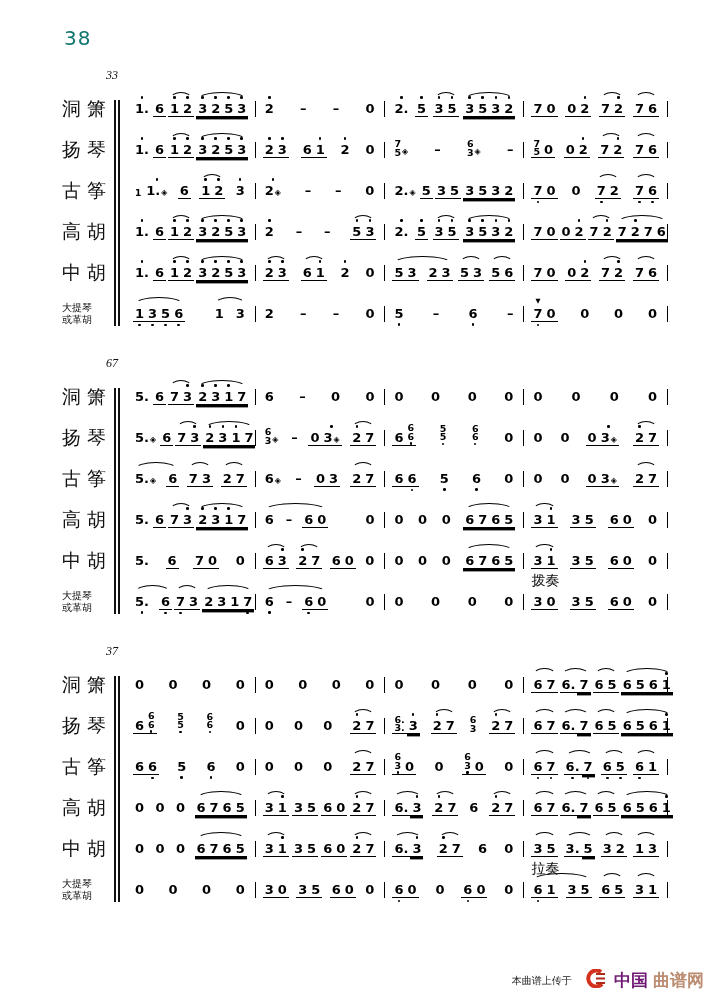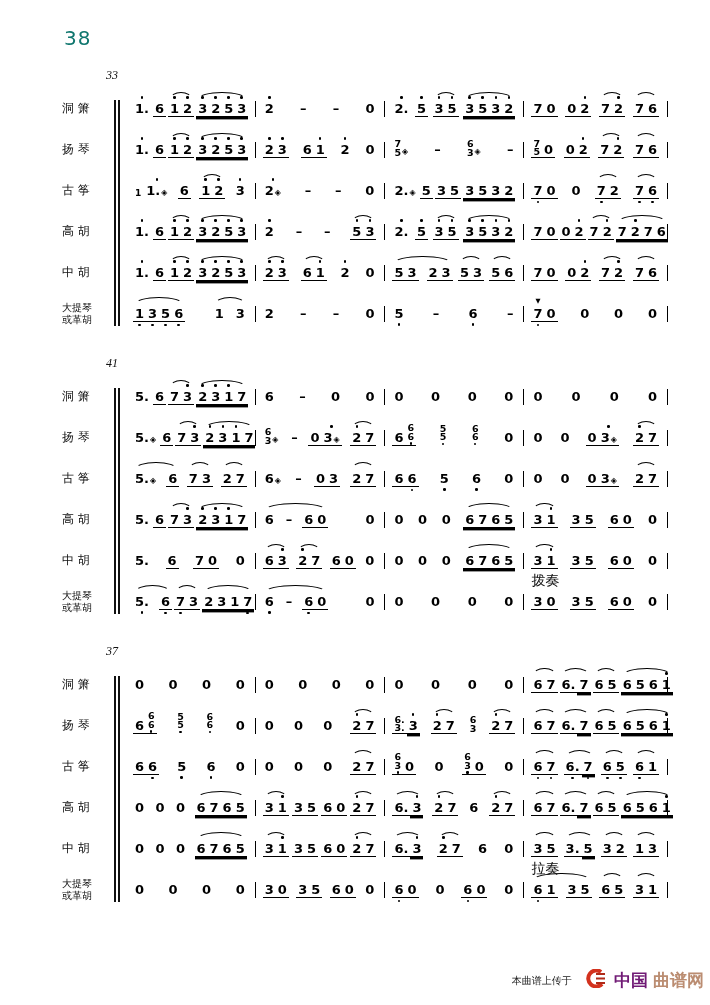--- a/index.html
+++ b/index.html
@@ -7,21 +7,21 @@
        font-family:"DejaVu Sans","Liberation Sans",sans-serif;color:#000;overflow:hidden;}
   .pagenum{position:absolute;left:64px;top:26px;font-size:20px;letter-spacing:1px;color:#0f766e;}
   #score{position:absolute;left:0;top:0;right:0;bottom:0;}
   .system{position:absolute;left:62px;width:606px;}
   .system.s1{top:88px}.system.s2{top:376px}.system.s3{top:664px}
   .sysnum{position:absolute;left:44px;top:-20px;font-family:"Liberation Serif",serif;
           font-style:italic;font-size:12px;color:#111;}
   .sysbar{position:absolute;left:52px;top:12px;bottom:8px;width:2px;
           border-left:2.5px solid #111;border-right:2.5px solid #111;}
   .row{display:flex;height:41px;align-items:center;}
-  .label{width:48px;flex:none;font-size:12px;white-space:pre;color:#111;text-align:left;}
+  .label{width:48px;flex:none;font-size:19px;white-space:pre;color:#111;text-align:left;}
   .label.two{font-size:10px;line-height:11.5px;white-space:normal;}
   .music{flex:1;margin-left:16px;display:flex;align-items:center;align-self:stretch;}
   .measure{position:relative;display:flex;align-items:center;justify-content:space-between;
            padding:0 7px 0 6px;min-width:0;}
   .bar{width:1px;height:16px;background:#000;flex:none;align-self:center;}
   .group{position:relative;display:flex;align-items:center;margin:0 1px;}
   .group.slur::before{content:"";position:absolute;left:2px;right:2px;top:-1px;height:6px;
            border-top:1.2px solid #000;border-radius:100% 100% 0 0/200% 200% 0 0;border-left:1px solid transparent;border-right:1px solid transparent;}
   .ann{position:absolute;top:-14px;left:0;font-size:14px;color:#111;white-space:nowrap;font-weight:400;}
   .note{display:inline-flex;flex-direction:column;align-items:center;}
@@ -1632,21 +1632,21 @@
                 </span>
                 <span class="slot sb"></span>
               </span>
             </span>
           </div>
           <span class="bar"></span>
         </div>
       </div>
     </div>
     <div class="system s2">
-      <div class="sysnum">41</div>
+      <div class="sysnum">67</div>
       <div class="sysbar"></div>
       <div class="row">
         <div class="label">洞 箫</div>
         <div class="music">
           <div class="measure" style="flex: 1 1 0%;">
             <span class="group">
               <span class="note">
                 <span class="slot sa"></span>
                 <span class="body">
                   <span class="num">5.</span>

